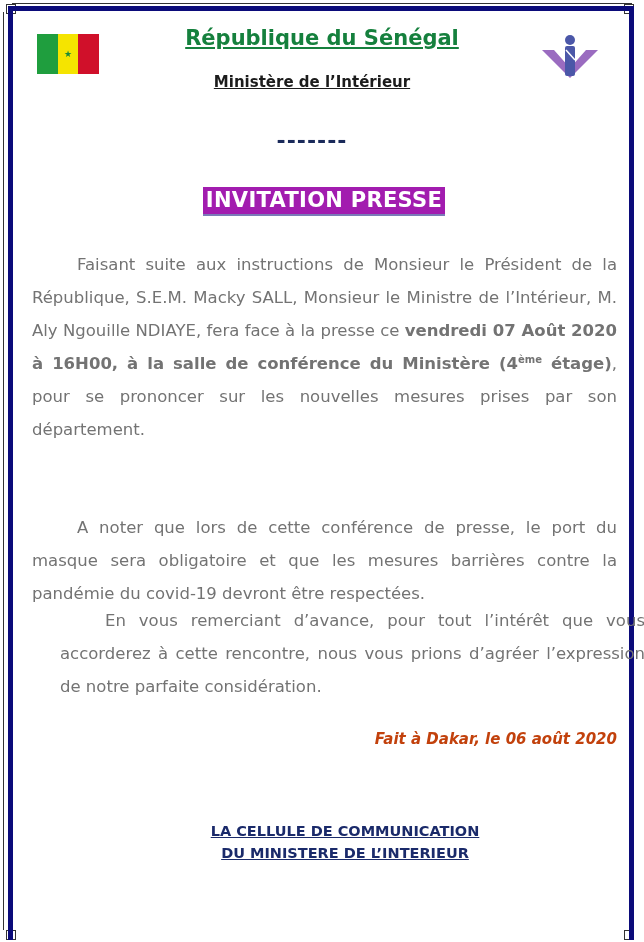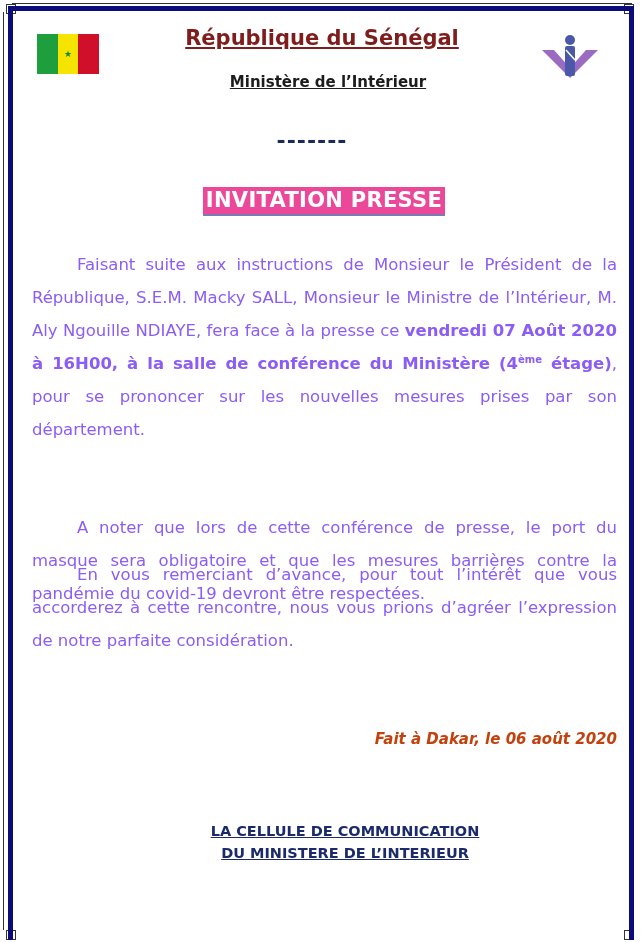--- a/index.html
+++ b/index.html
@@ -9,30 +9,30 @@
            border-left:5px solid #0b0b7a; border-right:5px solid #0b0b7a; border-top:5px solid #0b0b7a;
            box-sizing:border-box; }
   .thin-left { position:absolute; left:3px; top:12px; width:1px; height:918px; background:#333; }
   .thin-top { position:absolute; left:12px; top:3px; width:620px; height:1px; background:#333; }
   .corner { position:absolute; width:8px; height:8px; border:1px solid #333; }
   .flag { position:absolute; left:37px; top:34px; width:62px; height:40px; display:flex; }
   .flag div { flex:1; }
   .flag .star { position:absolute; left:50%; top:50%; transform:translate(-50%,-50%); font-size:9px; color:#1a8a3a; line-height:1; }
   .emblem { position:absolute; left:540px; top:34px; width:60px; height:44px; }
   .title1 { position:absolute; left:0; width:644px; top:26px; text-align:center;
-            font-size:21px; font-weight:bold; text-decoration:underline; color:#7f1d1d; }
+            font-size:21px; font-weight:bold; text-decoration:underline; color:#15803d; }
   .title2 { position:absolute; left:0; width:624px; top:73px; text-align:center;
-            font-size:15px; font-weight:bold; text-decoration:underline; color:#1c1c1c;padding-left:16px; }
+            font-size:15px; font-weight:bold; text-decoration:underline; color:#1c1c1c; }
   .dashes { position:absolute; left:0; width:624px; top:128px; text-align:center;
             font-size:22px; font-weight:bold; color:#1a2a5a; letter-spacing:1px; }
   .invit-wrap { position:absolute; left:0; width:648px; top:187px; text-align:center; }
-  .invit { display:inline-block; background:#ec4899; color:#ffffff; font-size:21px; font-weight:bold;
+  .invit { display:inline-block; background:#a21caf; color:#ffffff; font-size:21px; font-weight:bold;
            padding:0 3px; line-height:27px; border-bottom:2px solid #7a7ab8; letter-spacing:0.3px; }
   .para { position:absolute; left:32px; width:585px; font-size:16.5px; line-height:33px;
-          text-align:justify; color:#8b5cf6; }
+          text-align:justify; color:#737373; }
   .para .indent { display:inline-block; width:45px; }
   .para b { font-weight:bold; }
   .para sup { font-size:10px; line-height:0; }
   .sign-date { position:absolute; right:27px; top:730px; font-size:15px; font-weight:bold; font-style:italic; color:#c2410c; }
   .footer { position:absolute; left:0; width:690px; top:820px; text-align:center; font-size:14.5px; font-weight:bold;
             color:#1a2a6a; text-decoration:underline; line-height:22px; }
 </style>
 </head>
 <body>
 
@@ -66,20 +66,20 @@
 <div class="dashes">-------</div>
 
 <div class="invit-wrap">
   <span class="invit">INVITATION PRESSE</span>
 </div>
 
 <div class="para" style="top:248px;"><span class="indent"></span><span>Faisant suite aux instructions de Monsieur le Président de la République, S.E.M. Macky SALL, Monsieur le Ministre de l’Intérieur, M. Aly Ngouille NDIAYE, fera face à la presse ce </span><b><span>vendredi 07 Août 2020 à 16H00, à la salle de conférence du Ministère (4</span><sup>ème</sup><span> étage)</span></b><span>, pour se prononcer sur les nouvelles mesures prises par son département.</span></div>
 
 <div class="para" style="top:463px;margin-top:48px;"><span class="indent"></span><span>A noter que lors de cette conférence de presse, le port du masque sera obligatoire et que les mesures barrières contre la pandémie du covid-19 devront être respectées.</span></div>
 
-<div class="para" style="top:558px;"><span class="indent"></span><span>En vous remerciant d’avance, pour tout l’intérêt que vous accorderez à cette rencontre, nous vous prions d’agréer l’expression de notre parfaite considération.</span></div>
+<div class="para" style="top:604px;margin-left:28px;"><span class="indent"></span><span>En vous remerciant d’avance, pour tout l’intérêt que vous accorderez à cette rencontre, nous vous prions d’agréer l’expression de notre parfaite considération.</span></div>
 
 <div class="sign-date">Fait à Dakar, le 06 août 2020</div>
 
 <div class="footer">
   <div>LA CELLULE DE COMMUNICATION</div>
   <div>DU MINISTERE DE L’INTERIEUR</div>
 </div>
 
 </body></html>

